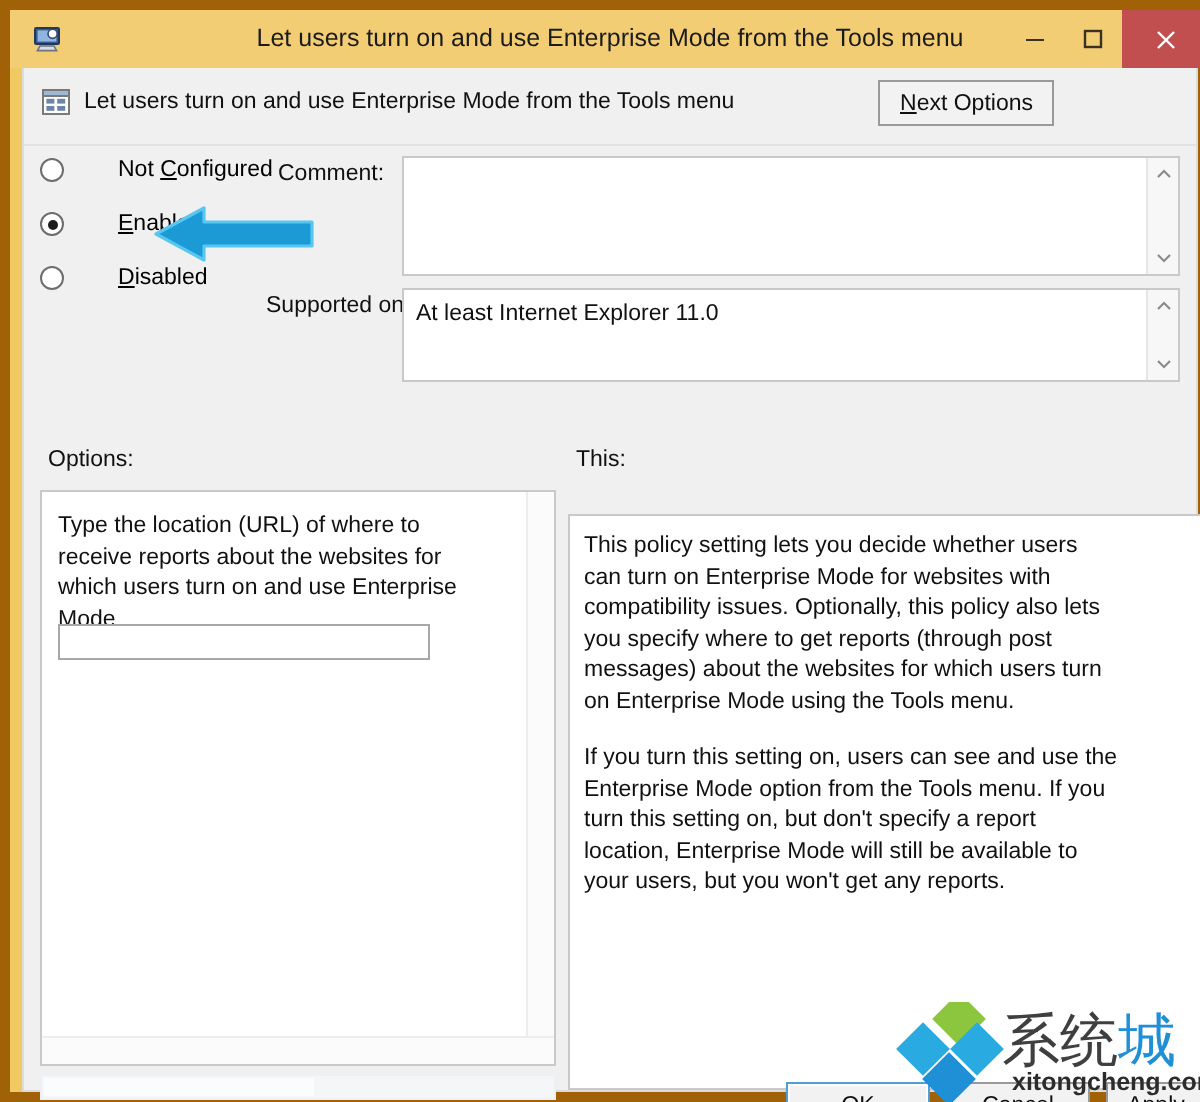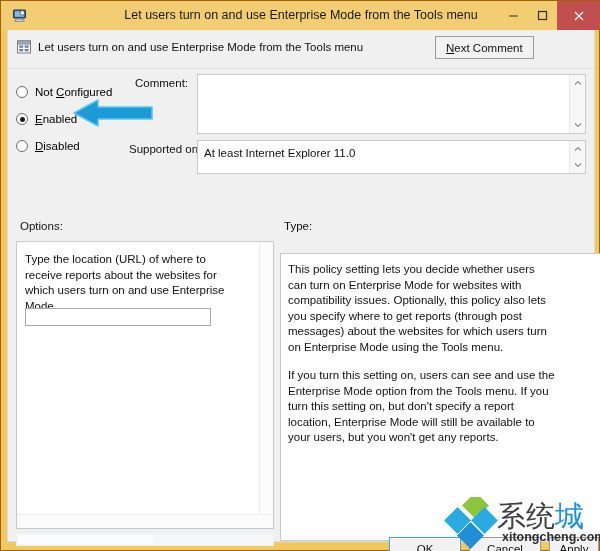--- a/index.html
+++ b/index.html
@@ -17,21 +17,21 @@
   }
 
   
   .window {
     position: absolute;
     left: 0; top: 0;
     width: 600px;
     height: 551px;
     box-sizing: border-box;
     background: #f0c963;
-    border: 1px solid #a16207;
+    border: 5px solid #a16207;
   }
 
   
   .titlebar {
     position: absolute;
     left: 0; top: 0;
     width: 600px;
     height: 29px;
     background: #f2cd74;
     box-sizing: border-box;
@@ -127,23 +127,24 @@
   #btn-next { left: 427px; }
 
   
   .radios {
     position: absolute;
     left: 8px; top: 45px;
     width: 110px;
   }
   .radio-row {
     display: flex;
-    align-items: flex-end;
+    align-items: flex-start;
     height: 23px;
     margin-bottom: 4px;
+    gap: 20px;
   }
   .radio-mark {
     width: 12px; height: 12px;
     border-radius: 50%;
     border: 1px solid #6d6d6d;
     background: #ffffff;
     box-sizing: border-box;
     position: relative;
     flex: none;
   }
@@ -177,21 +178,21 @@
     background: #ffffff;
     border: 1px solid #c9c9c9;
     box-sizing: border-box;
   }
   #comment-box {
     left: 189px; top: 44px;
     width: 389px; height: 60px;
   }
   #supported-box {
     left: 189px; top: 110px;
-    width: 389px; height: 34px;
+    width: 389px; height: 47px;
   }
   .box-text {
     position: absolute;
     left: 6px; top: 5px;
     right: 20px;
     font-size: 11.5px;
     color: #111111;
     line-height: 15px;
   }
 
@@ -413,21 +414,21 @@
           <rect x="1.5" y="2" width="13" height="3" fill="#9fb8d6" stroke="#7a7a7a" stroke-width="1"></rect>
           <rect x="3.2" y="6.4" width="4" height="2.4" fill="#6b84a8"></rect>
           <rect x="8.6" y="6.4" width="4" height="2.4" fill="#6b84a8"></rect>
           <rect x="3.2" y="10" width="4" height="2.4" fill="#6b84a8"></rect>
           <rect x="8.6" y="10" width="4" height="2.4" fill="#6b84a8"></rect>
         </svg>
       </span>
       <div class="header-title">Let users turn on and use Enterprise Mode from the Tools menu</div>
 
 
-      <button class="setting-btn" id="btn-next"><span class="acc">N</span><span>ext Comment</span></button>
+      <button class="setting-btn" id="btn-next"><span class="acc">N</span><span>ext Options</span></button>
     </div>
 
     <div class="radios">
 
       <div class="radio-row">
         <span class="radio-mark"></span>
         <span class="radio-label"><span>Not </span><span class="acc">C</span><span>onfigured</span></span>
       </div>
 
       <div class="radio-row">
@@ -469,21 +470,21 @@
         </div>
         <div class="arrow down">
           <svg width="8" height="6" viewBox="0 0 8 6">
               <path d="M1 1.5 L4 4.5 L7 1.5" fill="none" stroke="#8b8b8b" stroke-width="1.1"></path>
             </svg>
         </div>
       </div>
     </div>
 
     <div class="field-label" id="lbl-options">Options:</div>
-    <div class="field-label" id="lbl-help">Type:</div>
+    <div class="field-label" id="lbl-help">This:</div>
 
     <div class="box" id="options-panel">
       <div class="options-inner">
         <div class="options-desc">Type the location (URL) of where to receive reports about the websites for which users turn on and use Enterprise Mode</div>
         <input id="url-input" type="text" placeholder="" style="">
       </div>
       <div class="options-vtrack"></div>
       <div class="options-htrack"></div>
     </div>
 

